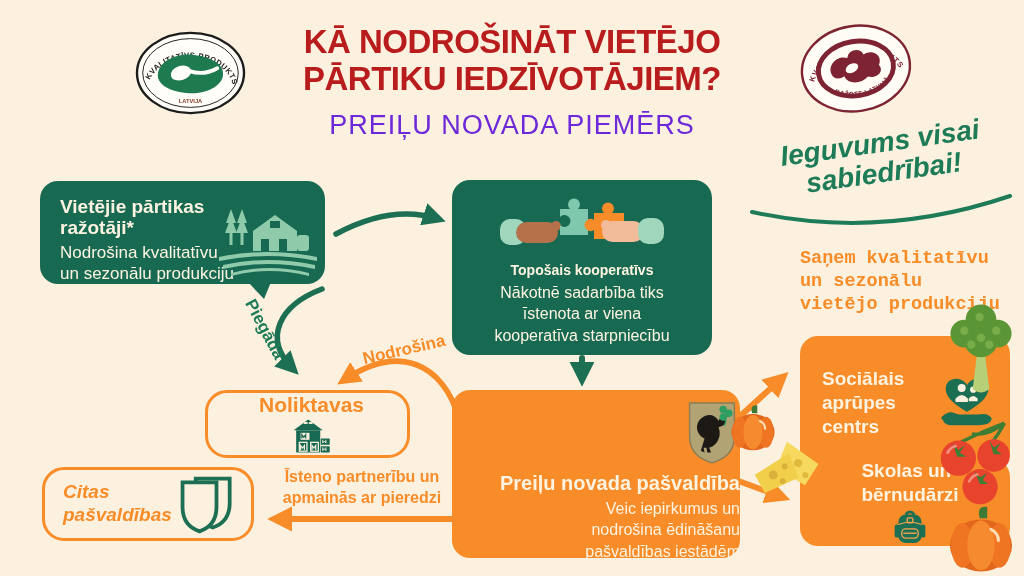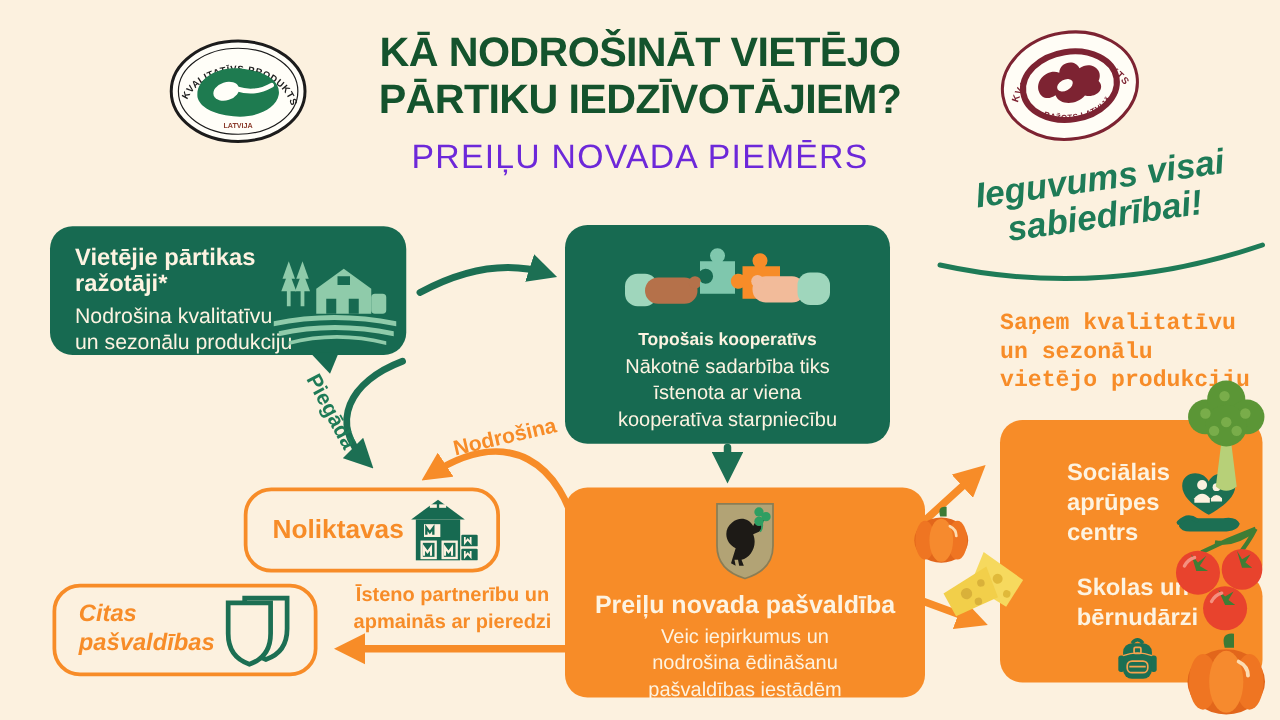--- a/index.html
+++ b/index.html
@@ -3,51 +3,51 @@
 <meta charset="utf-8">
 <style>
   html,body{margin:0;padding:0;}
   .canvas{position:relative;width:1024px;height:576px;background:#fcf1df;overflow:hidden;
           font-family:"Liberation Sans","DejaVu Sans",sans-serif;}
   .abs{position:absolute;}
   .pre{white-space:pre-line;}
 
   
   .title{left:252px;top:24px;width:520px;text-align:center;font-size:33px;font-weight:bold;
-         color:#14532d;line-height:1.12;letter-spacing:-0.5px;z-index:2;}
+         color:#b91c1c;line-height:1.12;letter-spacing:-0.5px;z-index:2;}
   .subtitle{left:252px;top:110px;width:520px;text-align:center;font-size:27px;color:#6d28d9;
             letter-spacing:1px;z-index:2;}
   .note{left:746px;top:128px;width:272px;text-align:center;font-size:28px;font-weight:bold;
         font-style:italic;color:#1e7b57;transform:rotate(-8deg);line-height:1.08;z-index:3;}
 
   
   .gbox{background:#176a51;border-radius:18px;color:#fdf3e1;z-index:2;box-sizing:border-box;}
   .producers{left:40px;top:181px;width:285px;height:103px;padding:15px 0 10px 20px;}
   .producers .bt{font-size:19px;font-weight:bold;line-height:1.12;}
   .producers .bb{font-size:17px;line-height:1.28;margin-top:3px;}
   .tail{position:absolute;left:208px;bottom:-15px;width:0;height:0;
         border-left:16px solid transparent;border-right:7px solid transparent;
         border-top:17px solid #176a51;}
   .coop{left:452px;top:180px;width:260px;height:175px;text-align:center;padding-top:13px;}
   .coop .bt{font-size:14px;font-weight:bold;margin-top:1px;}
   .coop .bb{font-size:16px;line-height:1.33;margin-top:4px;}
 
   
   .obox{background:#f78c28;border-radius:18px;color:#fdf3e1;z-index:2;box-sizing:border-box;}
-  .muni{left:452px;top:390px;width:288px;height:168px;text-align:center;padding-top:9px;}
+  .muni{left:452px;top:390px;width:288px;height:168px;text-align:right;padding-top:9px;}
   .muni .bt{font-size:20px;font-weight:bold;margin-top:3px;}
   .muni .bb{font-size:16px;line-height:1.33;margin-top:3px;}
   .outline-box{border:3.5px solid #f78c28;border-radius:22px;z-index:2;box-sizing:border-box;
                display:flex;align-items:center;justify-content:space-between;color:#f78c28;}
-  .warehouse{left:195px;top:390px;width:205px;height:68px;padding:0 12px 0 20px;}
+  .warehouse{left:205px;top:390px;width:205px;height:68px;padding:0 12px 0 20px;flex-direction:column;}
   .warehouse .bt{font-size:21px;font-weight:bold;}
   .other{left:42px;top:467px;width:212px;height:74px;padding:0 10px 0 18px;}
   .other .bt{font-size:19px;font-weight:bold;line-height:1.2;font-style:italic;}
   .fillbox{display:flex;align-items:center;justify-content:space-between;}
-  .social{left:800px;top:336px;width:210px;height:134px;padding:0 12px 0 22px;justify-content:flex-end;}
+  .social{left:800px;top:336px;width:210px;height:134px;padding:0 12px 0 22px;}
   .social .bt{font-size:19px;font-weight:bold;line-height:1.28;}
   .schools{left:800px;top:459px;width:210px;height:87px;padding:0 12px 0 22px;flex-direction:column;}
   .schools .bt{font-size:19px;font-weight:bold;line-height:1.28;}
 
   
   .footnote{left:30px;top:299px;width:245px;font-size:16.5px;color:#2a7c5e;line-height:1.34;z-index:2;}
   .receives{left:800px;top:248px;width:210px;font-size:18.5px;font-weight:bold;color:#f78c28;
             line-height:1.24;z-index:2;font-family:Liberation Mono, monospace;}
   .delivers{left:258px;top:296px;font-size:17px;font-weight:bold;color:#1e7b57;
             transform:rotate(62deg);transform-origin:left top;z-index:3;}

